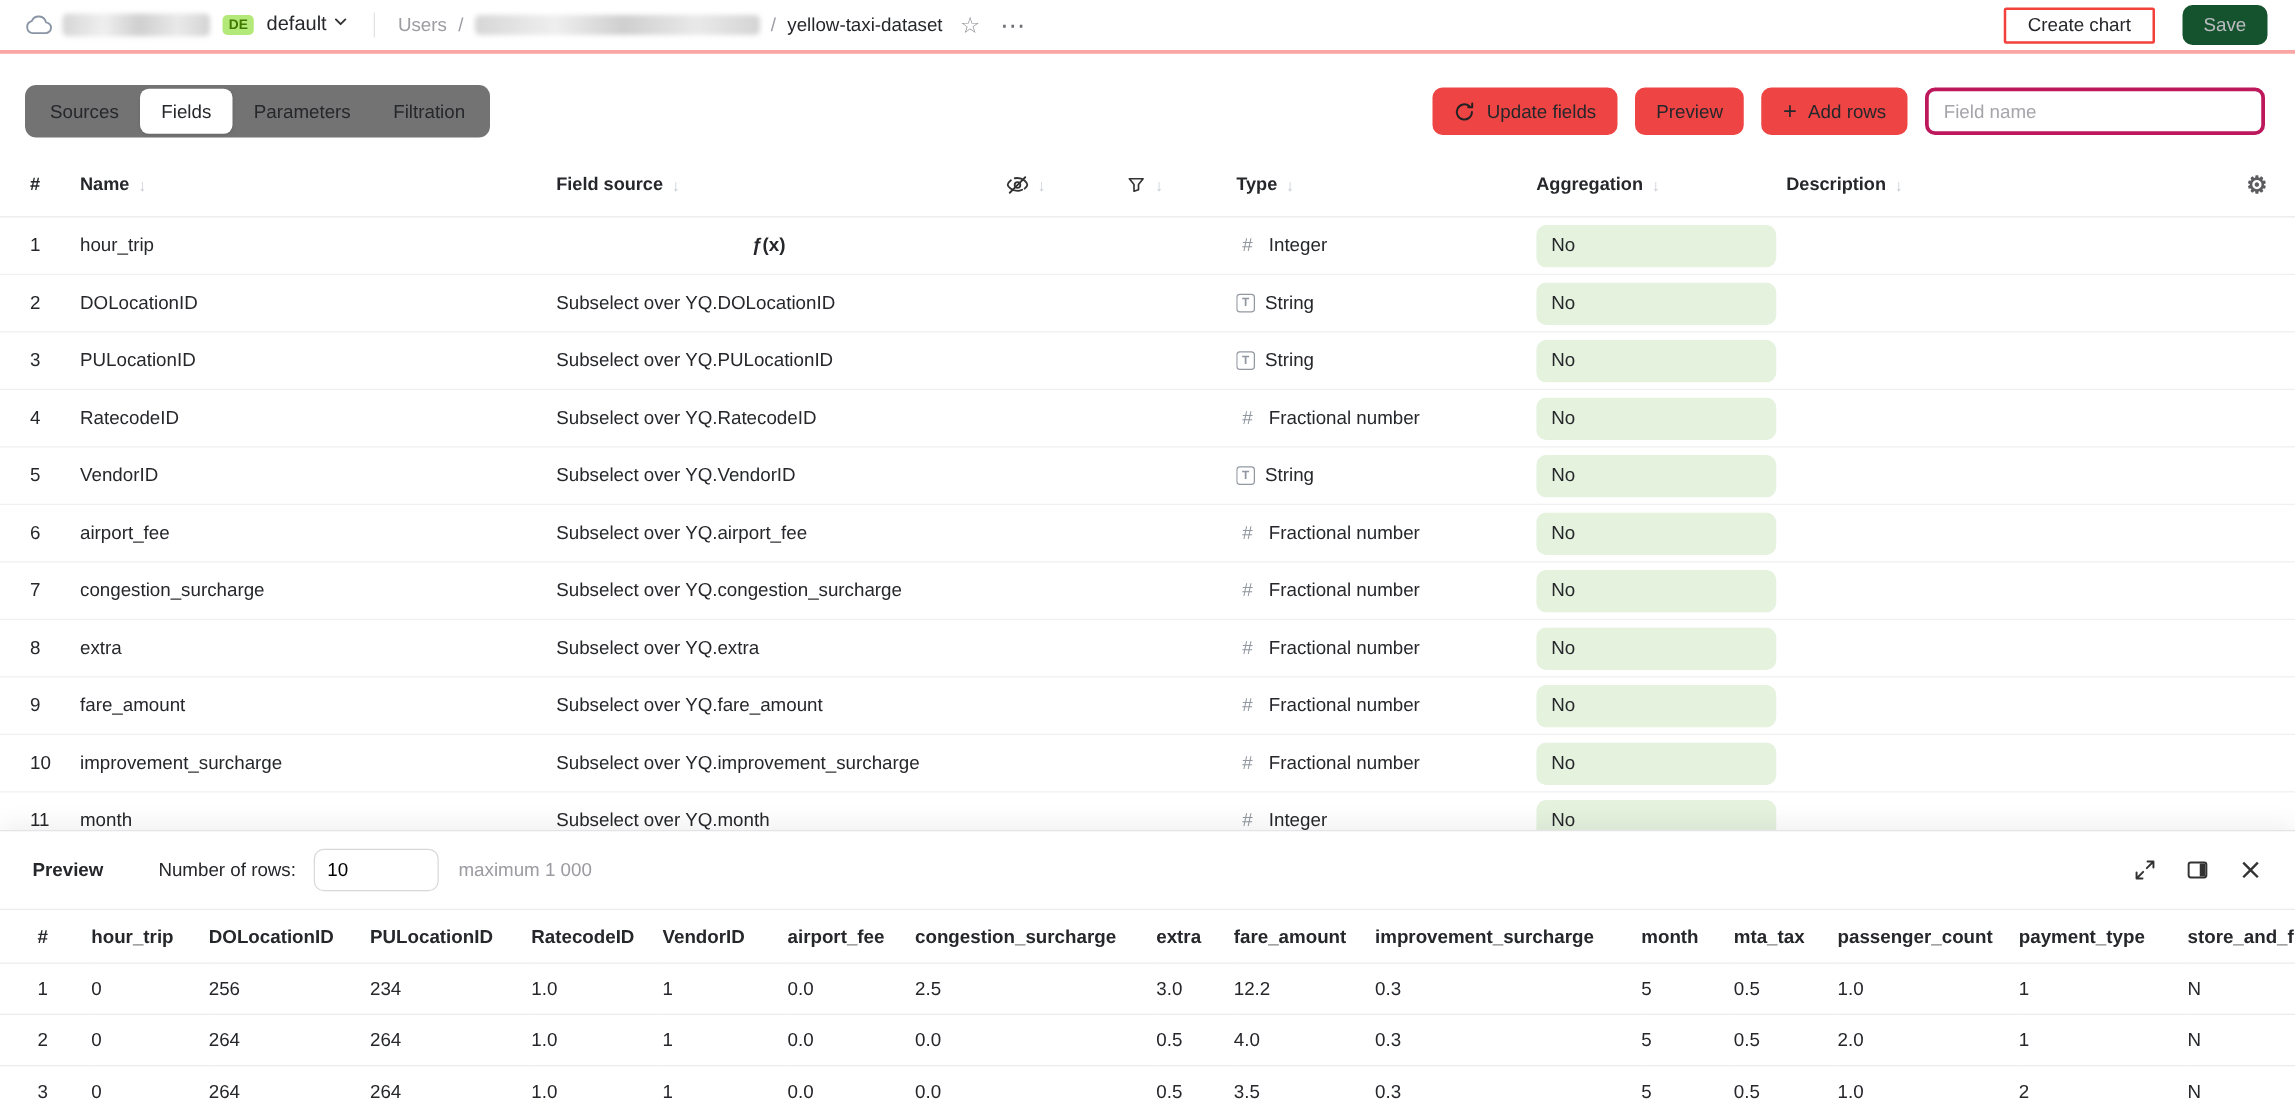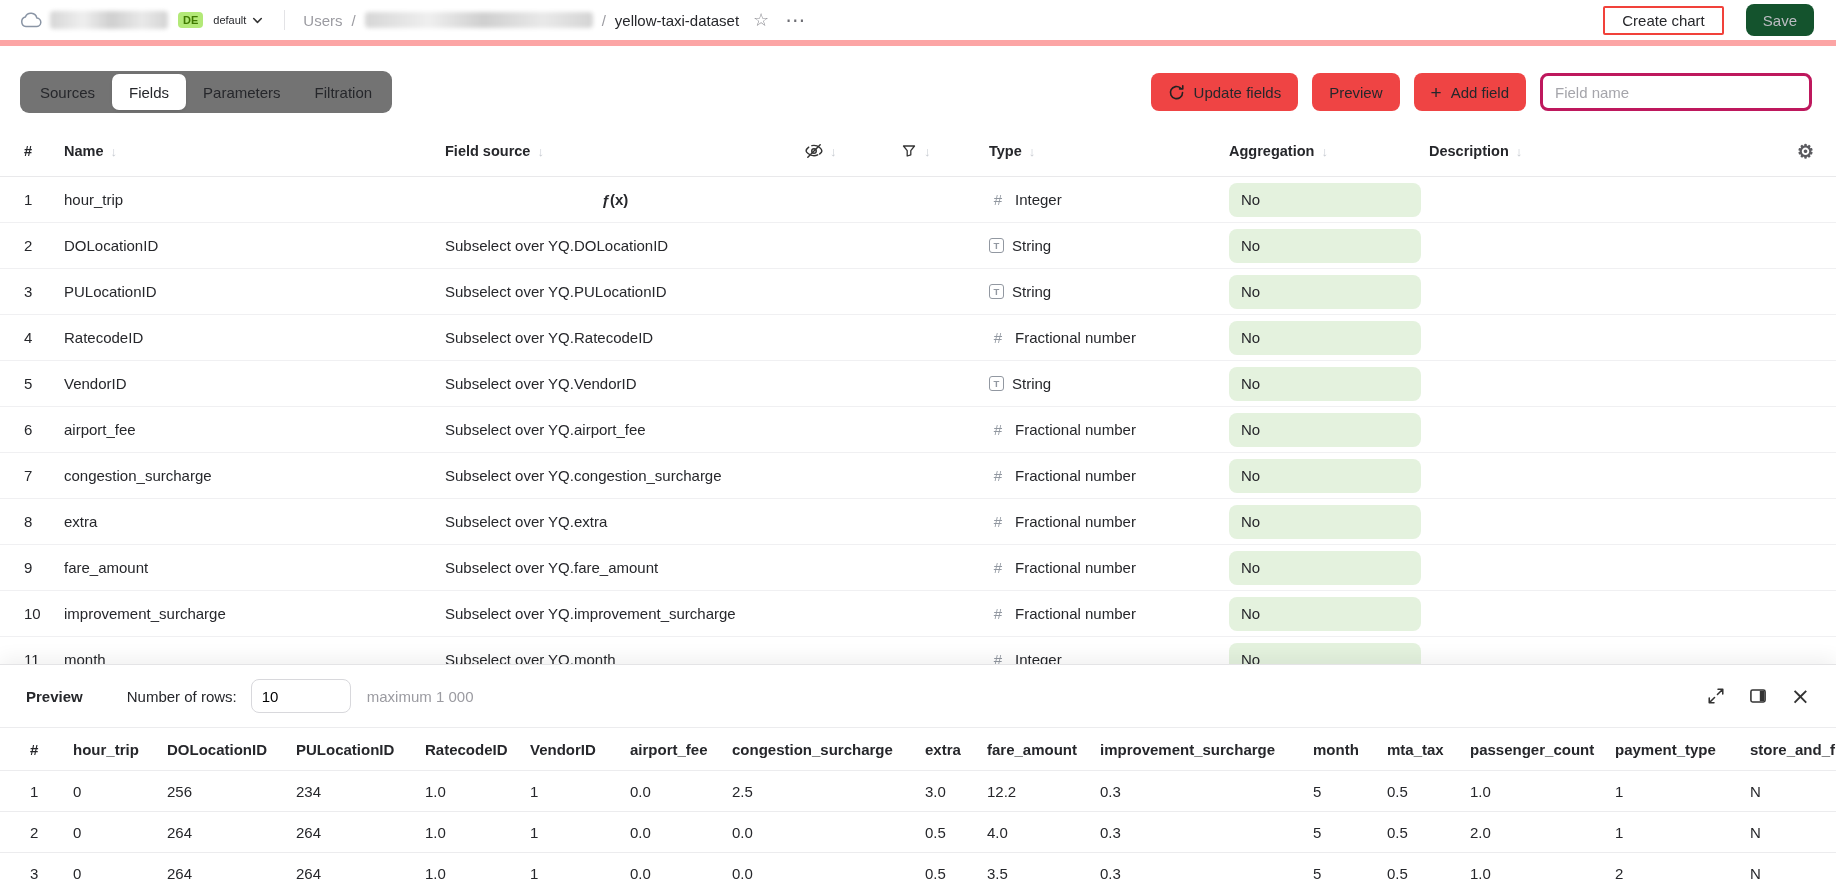--- a/index.html
+++ b/index.html
@@ -1,24 +1,24 @@
 <!DOCTYPE html>
 <html style="--accent-red: #f1413a; --pill-green-bg: #e4f2de; --badge-green-bg: #b3e978; --badge-green-text: #3f7a00;"><head>
 <meta charset="utf-8">
 <style>
   html,body{margin:0;padding:0;}
   body{width:1836px;height:890px;font-family:"Liberation Sans",sans-serif;font-size:15px;color:#26272b;background:#fff;position:relative;overflow:hidden;}
   .spacer{flex:1;}
   
-  .topbar{height:40px;display:flex;align-items:center;padding:0 22px 0 20px;border-bottom:6px solid #fca5a5;gap:8px;}
+  .topbar{height:40px;display:flex;align-items:center;padding:0 22px 0 20px;border-bottom:3px solid #fca5a5;gap:8px;}
   .redacted{display:inline-block;height:18px;border-radius:4px;background:linear-gradient(90deg,#d6d6d6,#efefef 28%,#cfcfcf 52%,#e9e9e9 78%,#d4d4d4);filter:blur(2px);}
   .r1{width:118px;}
   .r2{width:228px;height:16px;}
   .badge{background:var(--badge-green-bg);color:var(--badge-green-text);font-size:11px;font-weight:bold;padding:2px 5px;border-radius:4px;margin-left:2px;}
-  .scope{display:flex;align-items:flex-start;gap:5px;background:none;border:none;font:inherit;font-size:11px;color:#26272b;cursor:pointer;padding:2px;}
+  .scope{display:flex;align-items:flex-start;gap:5px;background:none;border:none;font:inherit;font-size:16px;color:#26272b;cursor:pointer;padding:2px;}
   .vdiv{width:1px;height:20px;background:#e3e3e6;margin:0 10px;}
   .breadcrumb{display:flex;align-items:center;gap:9px;}
   .bc-muted{color:#9b9ba1;text-decoration:none;}
   .bc-current{color:#26272b;}
   .star{font-size:18px;color:#8d8d93;margin-left:5px;cursor:pointer;}
   .more{font-size:20px;color:#6e6e74;margin-left:7px;cursor:pointer;}
   .annotation{border:2px solid var(--accent-red);padding:3px 11px;margin-right:14px;border-radius:2px;}
   .create-chart{background:none;border:none;font:inherit;font-size:15px;color:#26272b;cursor:pointer;}
   .save{background:#14532d;border:none;border-radius:8px;height:32px;padding:0 17px;font:inherit;font-size:15px;color:#bcbcc2;}
   
@@ -118,21 +118,21 @@
             <path d="M13.9 1.6v3h-3" stroke="#222" stroke-width="1.5" stroke-linecap="round" stroke-linejoin="round"></path>
           </svg>
       </span>
       <span>Update fields</span>
     </button>
     <button class="gbtn">
       <span>Preview</span>
     </button>
     <button class="gbtn">
       <span class="plus">+</span>
-      <span>Add field</span>
+      <span>Add rows</span>
     </button>
     <input class="fieldname" type="text" placeholder="Field name" style="">
   </div>
 
   <div>
     <div class="fhead frowgrid">
       <div class="fcell hcell">#</div>
       <div class="fcell hcell">
         <span>Name</span>
         <span class="sort">↓</span>

